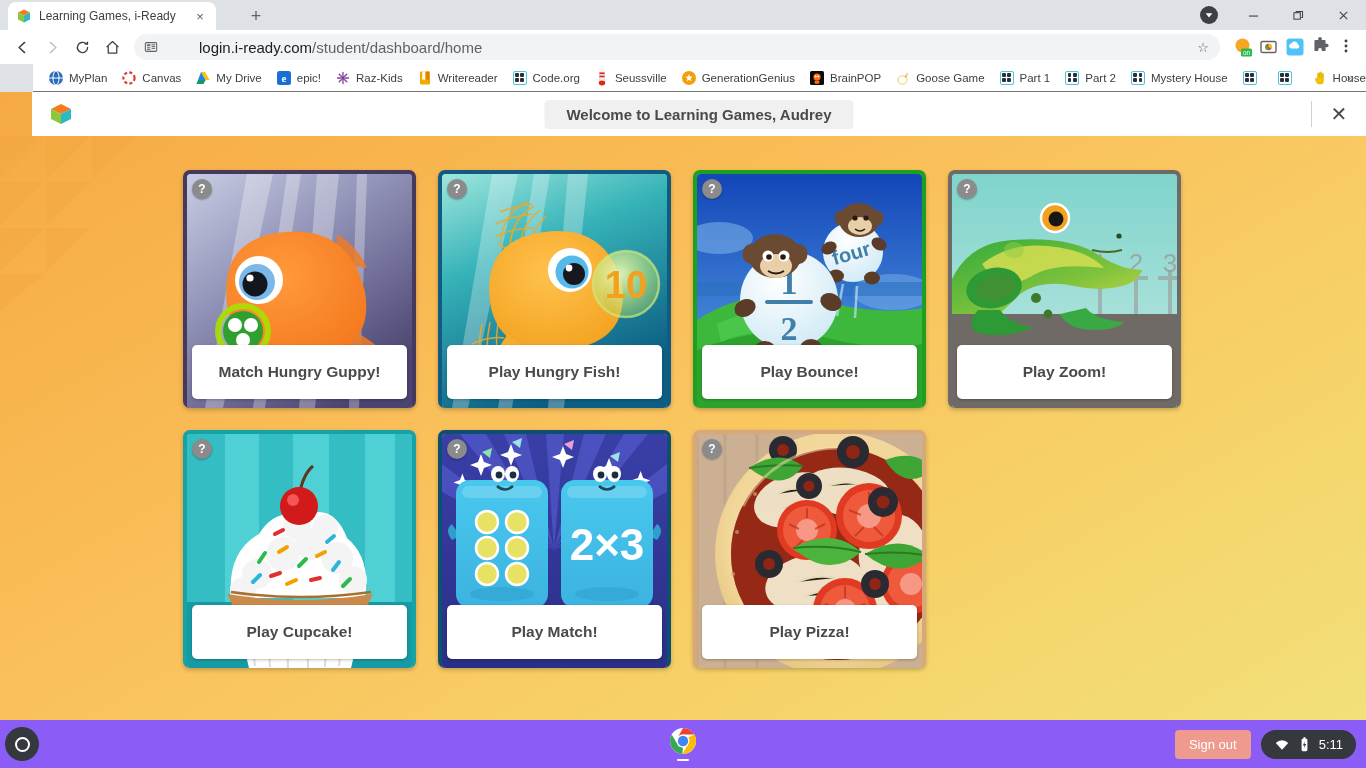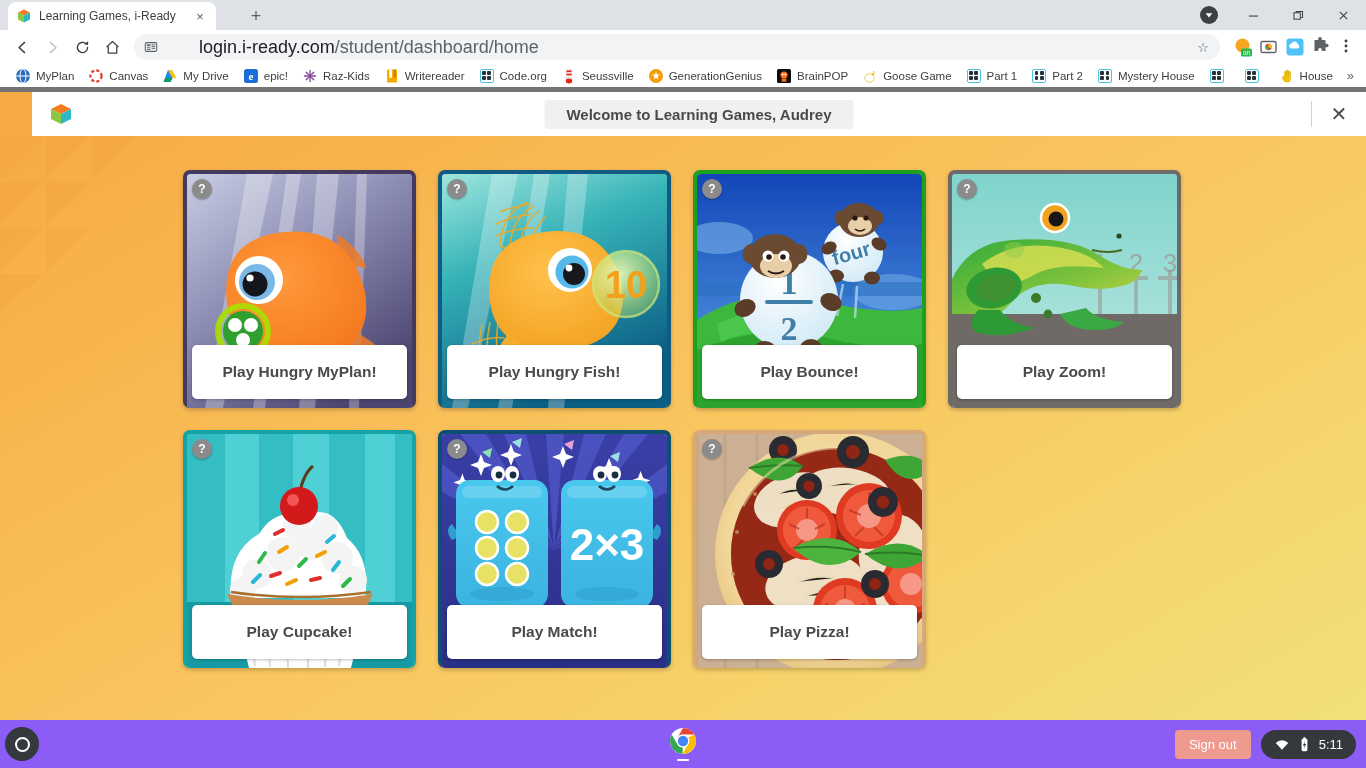--- a/index.html
+++ b/index.html
@@ -61,35 +61,35 @@
   .tbtn {
     width: 28px; height: 28px; display: flex; align-items: center;
     justify-content: center; color: #5f6368; border-radius: 50%;
     flex: 0 0 28px;
   }
   .omnibox {
     flex: 1; height: 26px; background: #f1f3f4; border-radius: 13px;
     display: flex; align-items: center; padding: 0 10px; gap: 9px;
     margin: 0 6px; position: relative;
   }
-  .omni-url { font-size: 18px; color: #5f6368; white-space: nowrap; padding-left: 32px; }
+  .omni-url { font-size: 15px; color: #5f6368; white-space: nowrap; padding-left: 32px; }
   .omni-url b { color: #202124; font-weight: 400; }
   .omni-star {
     position: absolute; right: 6px; width: 22px; height: 22px;
     display: flex; align-items: center; justify-content: center;
     color: #5f6368; font-size: 13px;
   }
   .tb-right { display: flex; align-items: center; gap: 4px; padding-left: 4px; }
   .ext-ic { width: 22px; height: 22px; position: relative; flex: 0 0 22px; }
 
   
   .bookmarks {
     height: 28px; background: #fff; display: flex; align-items: center;
-    padding: 0 8px; gap: 0; border-bottom: 5px solid #737373;
-    overflow: hidden; position: relative;
+    padding: 0 8px; gap: 0; border-bottom: 1px solid #737373;
+    overflow: hidden; position: relative; margin-left: 33px;
   }
   .bm {
     display: flex; align-items: center; gap: 5px; padding: 3px 7px;
     font-size: 11.5px; color: #3c4043; white-space: nowrap; border-radius: 4px;
   }
   .bm-ic { width: 16px; height: 16px; flex: 0 0 16px; position: relative; }
   .bm-overflow {
     position: absolute; right: 6px; color: #5f6368;
     font-size: 13px; padding: 2px 6px;
   }
@@ -578,21 +578,21 @@
             <circle cx="68" cy="110" r="12.5" fill="#13161c"></circle>
             <circle cx="63" cy="104" r="3.6" fill="#fff"></circle>
             <circle cx="56" cy="157" r="25" fill="none" stroke="#a8e000" stroke-width="6" opacity=".9"></circle>
             <circle cx="56" cy="157" r="20" fill="#2fa02f"></circle>
             <circle cx="48" cy="151" r="7" fill="#fff"></circle>
               <circle cx="64" cy="151" r="7" fill="#fff"></circle>
               <circle cx="56" cy="166" r="7" fill="#fff"></circle>
           </svg>
         </div>
         <div class="help-badge">?</div>
-        <div class="play-btn">Play Hungry MyPlan!</div>
+        <div class="play-btn">Match Hungry Guppy!</div>
       </div>
 
       <div class="card" style="background:#115a82;">
         <div class="card-art">
           <svg class="art" viewBox="0 0 225 234" preserveAspectRatio="xMidYMid slice">
             <defs>
               <linearGradient id="fshBg" x1="0" y1="0" x2=".4" y2="1">
                 <stop offset="0" stop-color="#9fe6dd"></stop>
                   <stop offset=".4" stop-color="#36b3b8"></stop>
                   <stop offset="1" stop-color="#0c5f84"></stop>

